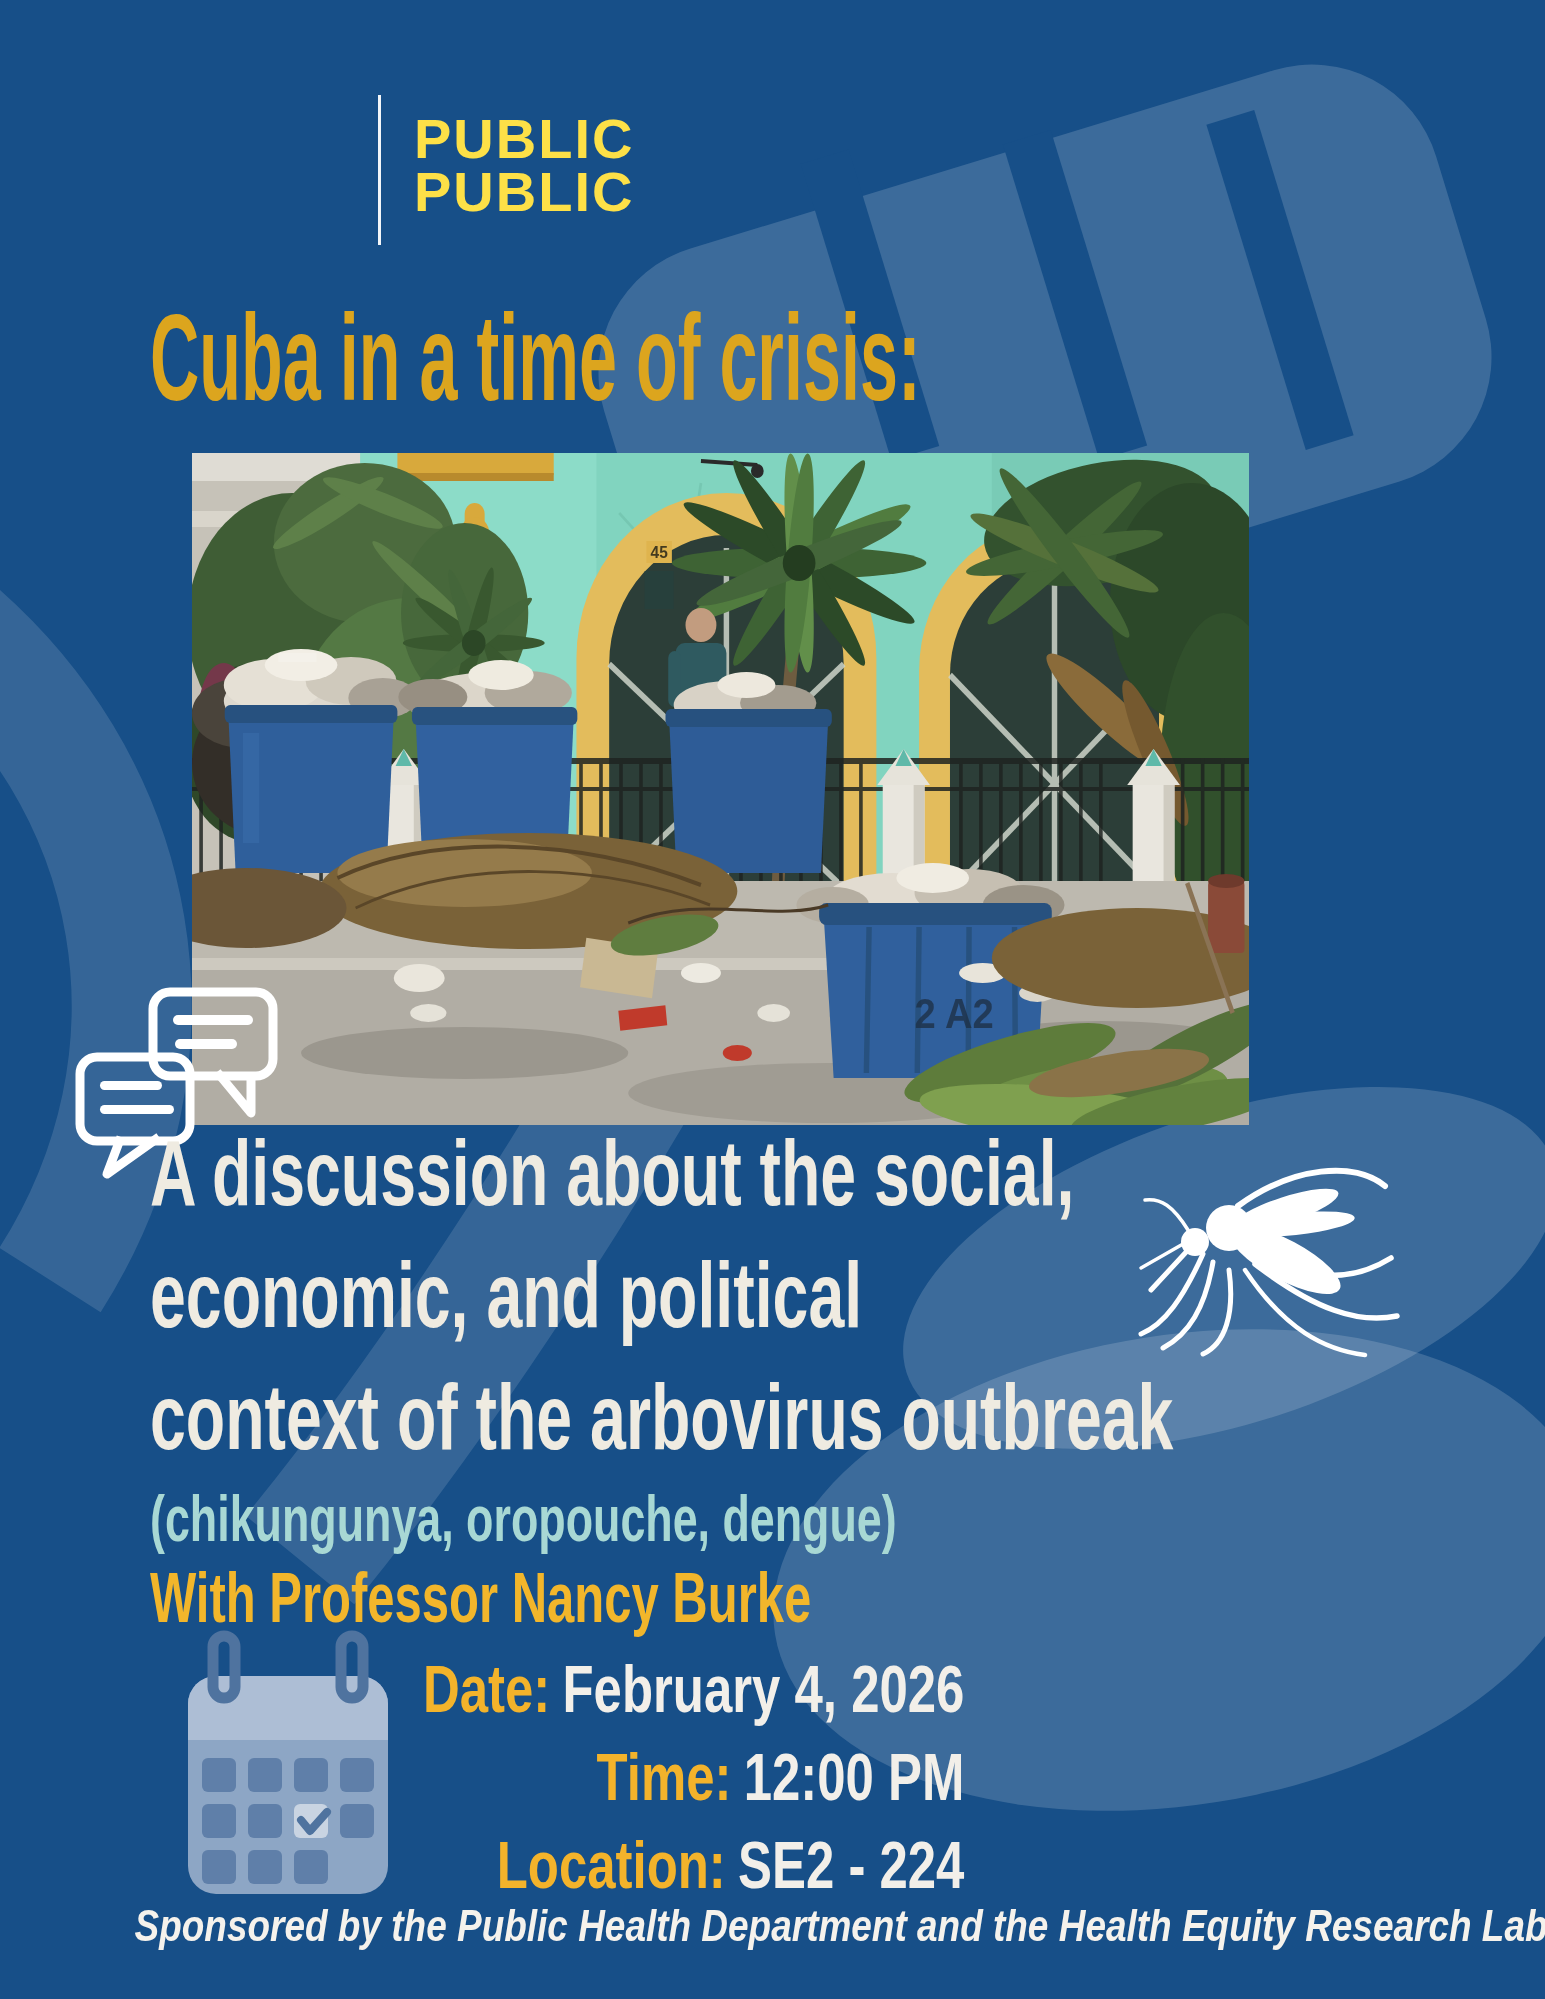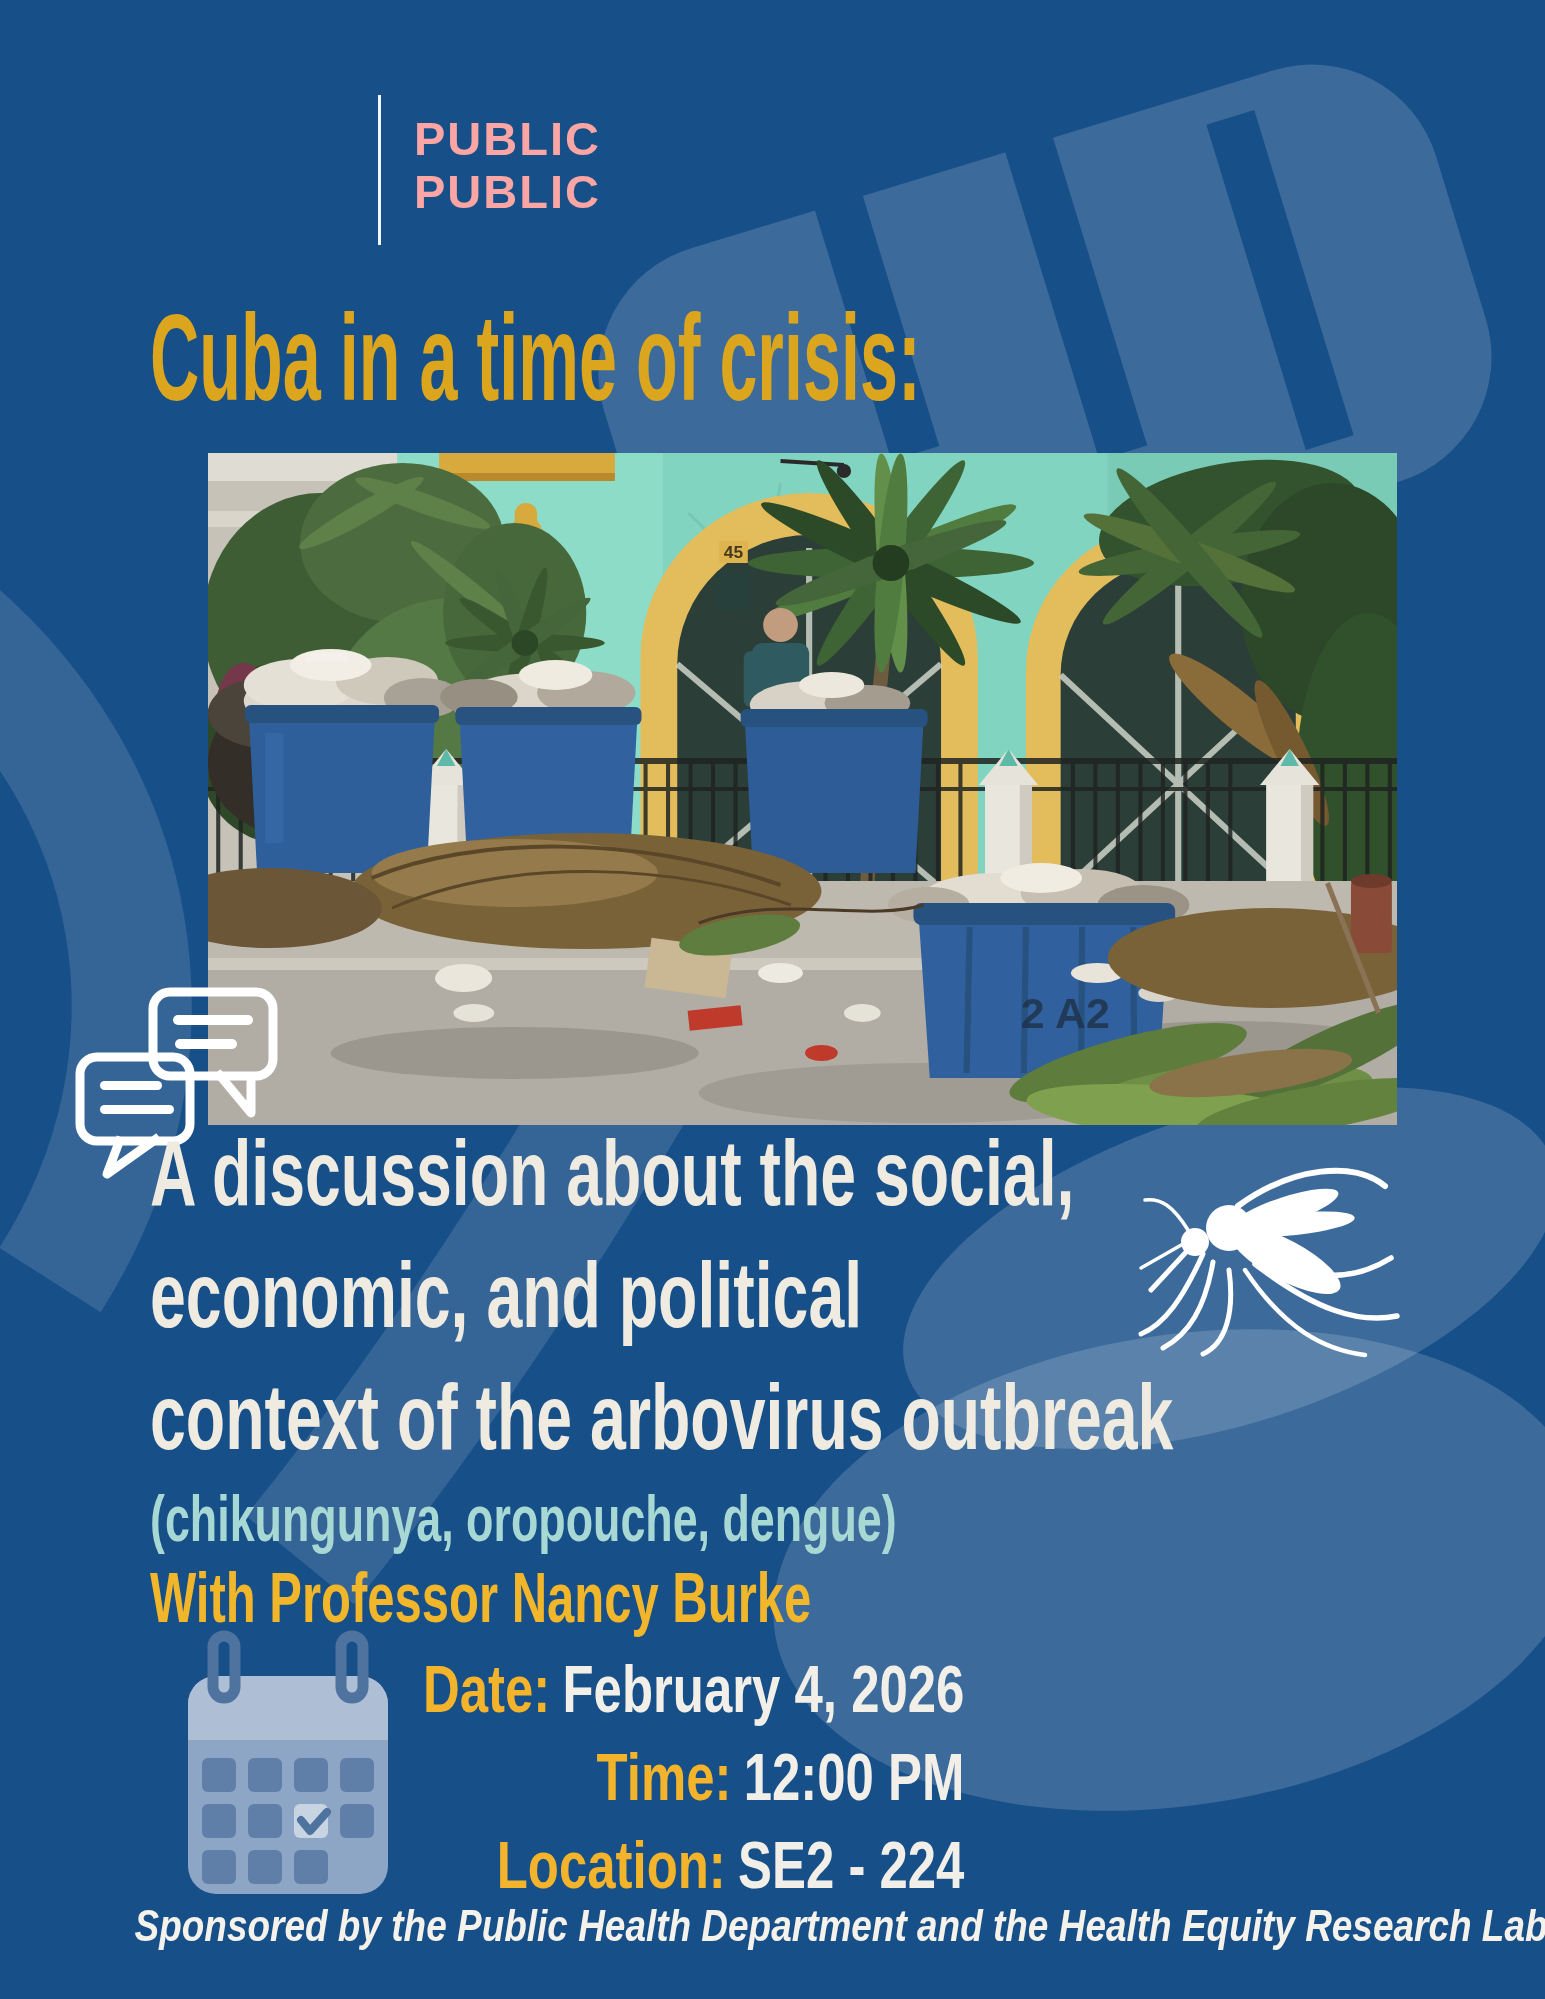--- a/index.html
+++ b/index.html
@@ -13,31 +13,31 @@
   .m-svg{display:block;width:158px;height:127px;}
   .wordmark{
     margin-top:6px;font-weight:bold;font-size:46px;line-height:46px;
     white-space:nowrap;transform:scaleX(.80);transform-origin:0 50%;
     letter-spacing:-1px;
   }
   .wordmark .uc{color:#D9A621;}
   .wordmark .merced{color:#ffffff;}
   .logo-divider{position:absolute;left:378px;top:95px;width:3px;height:150px;background:#fff;opacity:.95;}
   .dept{
-    position:absolute;left:414px;top:112px;color:#fca5a5;font-weight:bold;
-    font-size:47px;line-height:53px;letter-spacing:2px;white-space:nowrap;
+    position:absolute;left:414px;top:112px;color:#fde047;font-weight:bold;
+    font-size:56px;line-height:53px;letter-spacing:2px;white-space:nowrap;
   }
   
   .title{
     position:absolute;left:150px;top:293px;color:#DCA51E;font-weight:bold;
     font-size:122px;line-height:130px;white-space:nowrap;
     transform:scaleX(.56);transform-origin:0 0;letter-spacing:0px;
   }
   
-  .photo{position:absolute;left:208px;top:453px;width:1189px;height:672px;}
+  .photo{position:absolute;left:192px;top:453px;width:1057px;height:672px;}
   .photo svg{display:block;width:100%;height:100%;}
   
   .chat-icon{position:absolute;left:55px;top:958px;width:255px;height:230px;}
   .mosquito-icon{position:absolute;left:1133px;top:1148px;width:272px;height:218px;}
   .calendar-icon{position:absolute;left:182px;top:1628px;width:212px;height:272px;}
   
   .discussion{position:absolute;left:150px;top:1112px;}
   .disc-line{
     color:#EFEBE1;font-weight:bold;font-size:92px;line-height:122px;
     white-space:nowrap;transform:scaleX(.70);transform-origin:0 0;letter-spacing:0;

